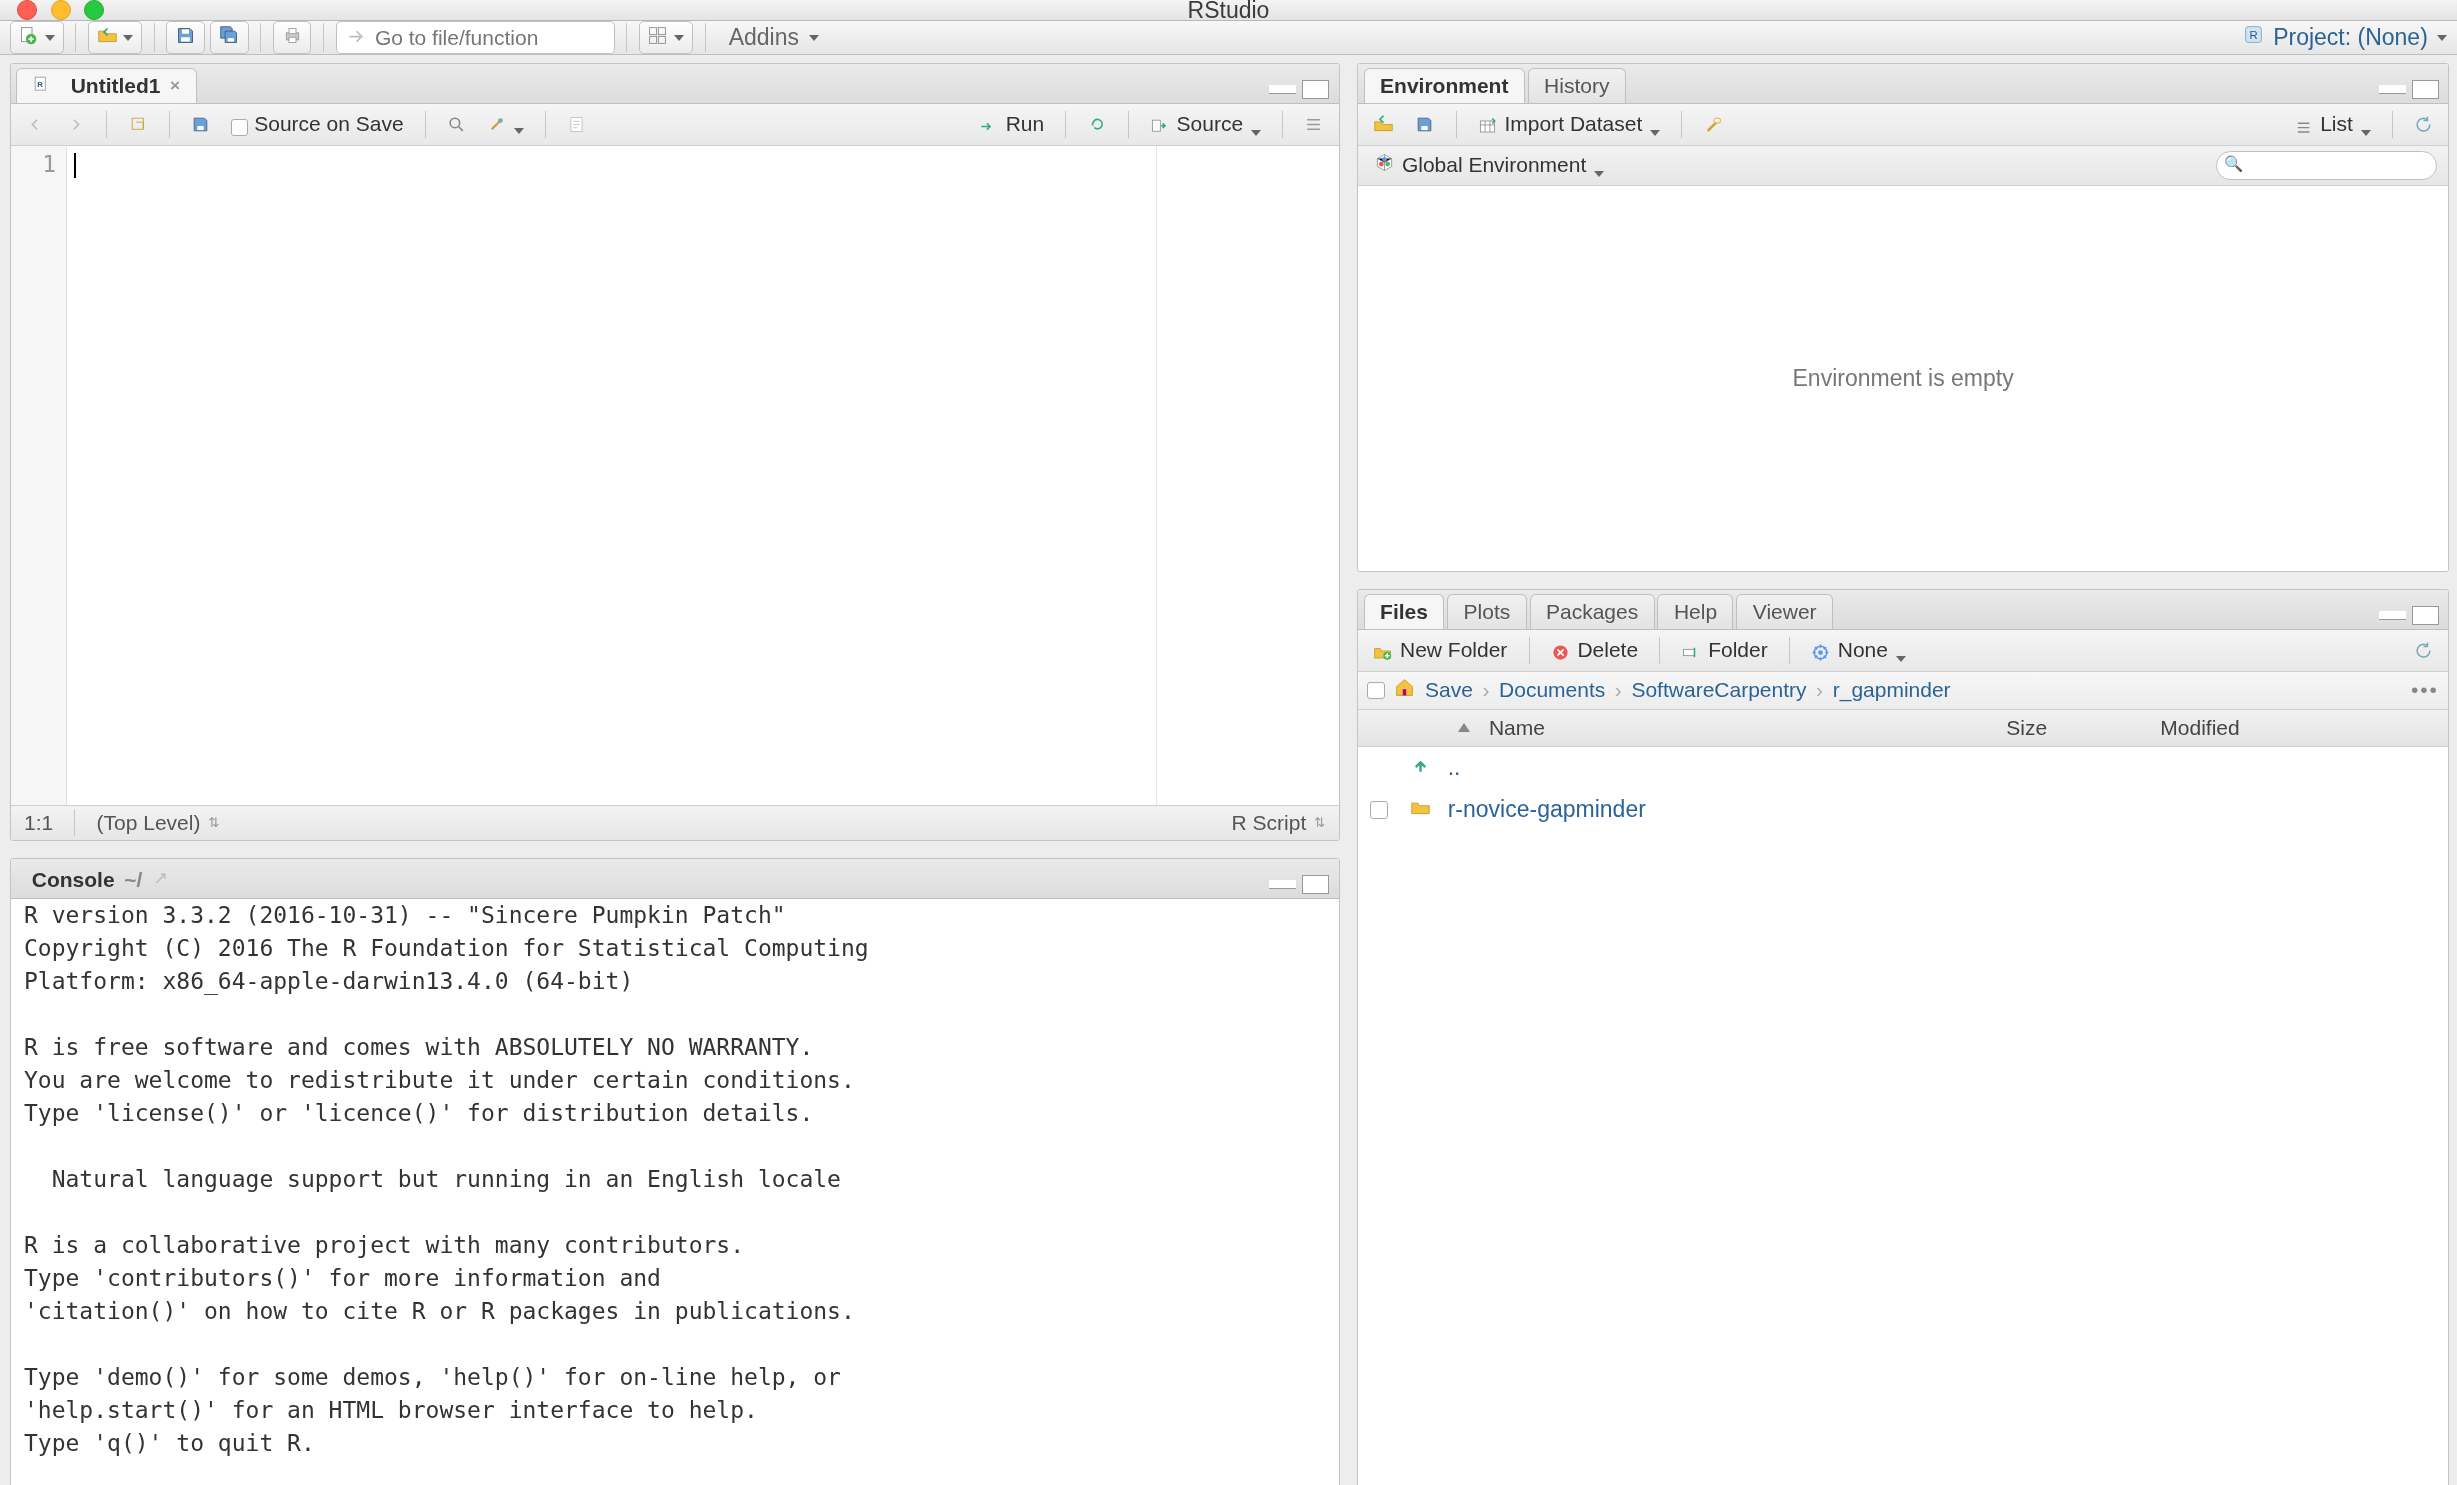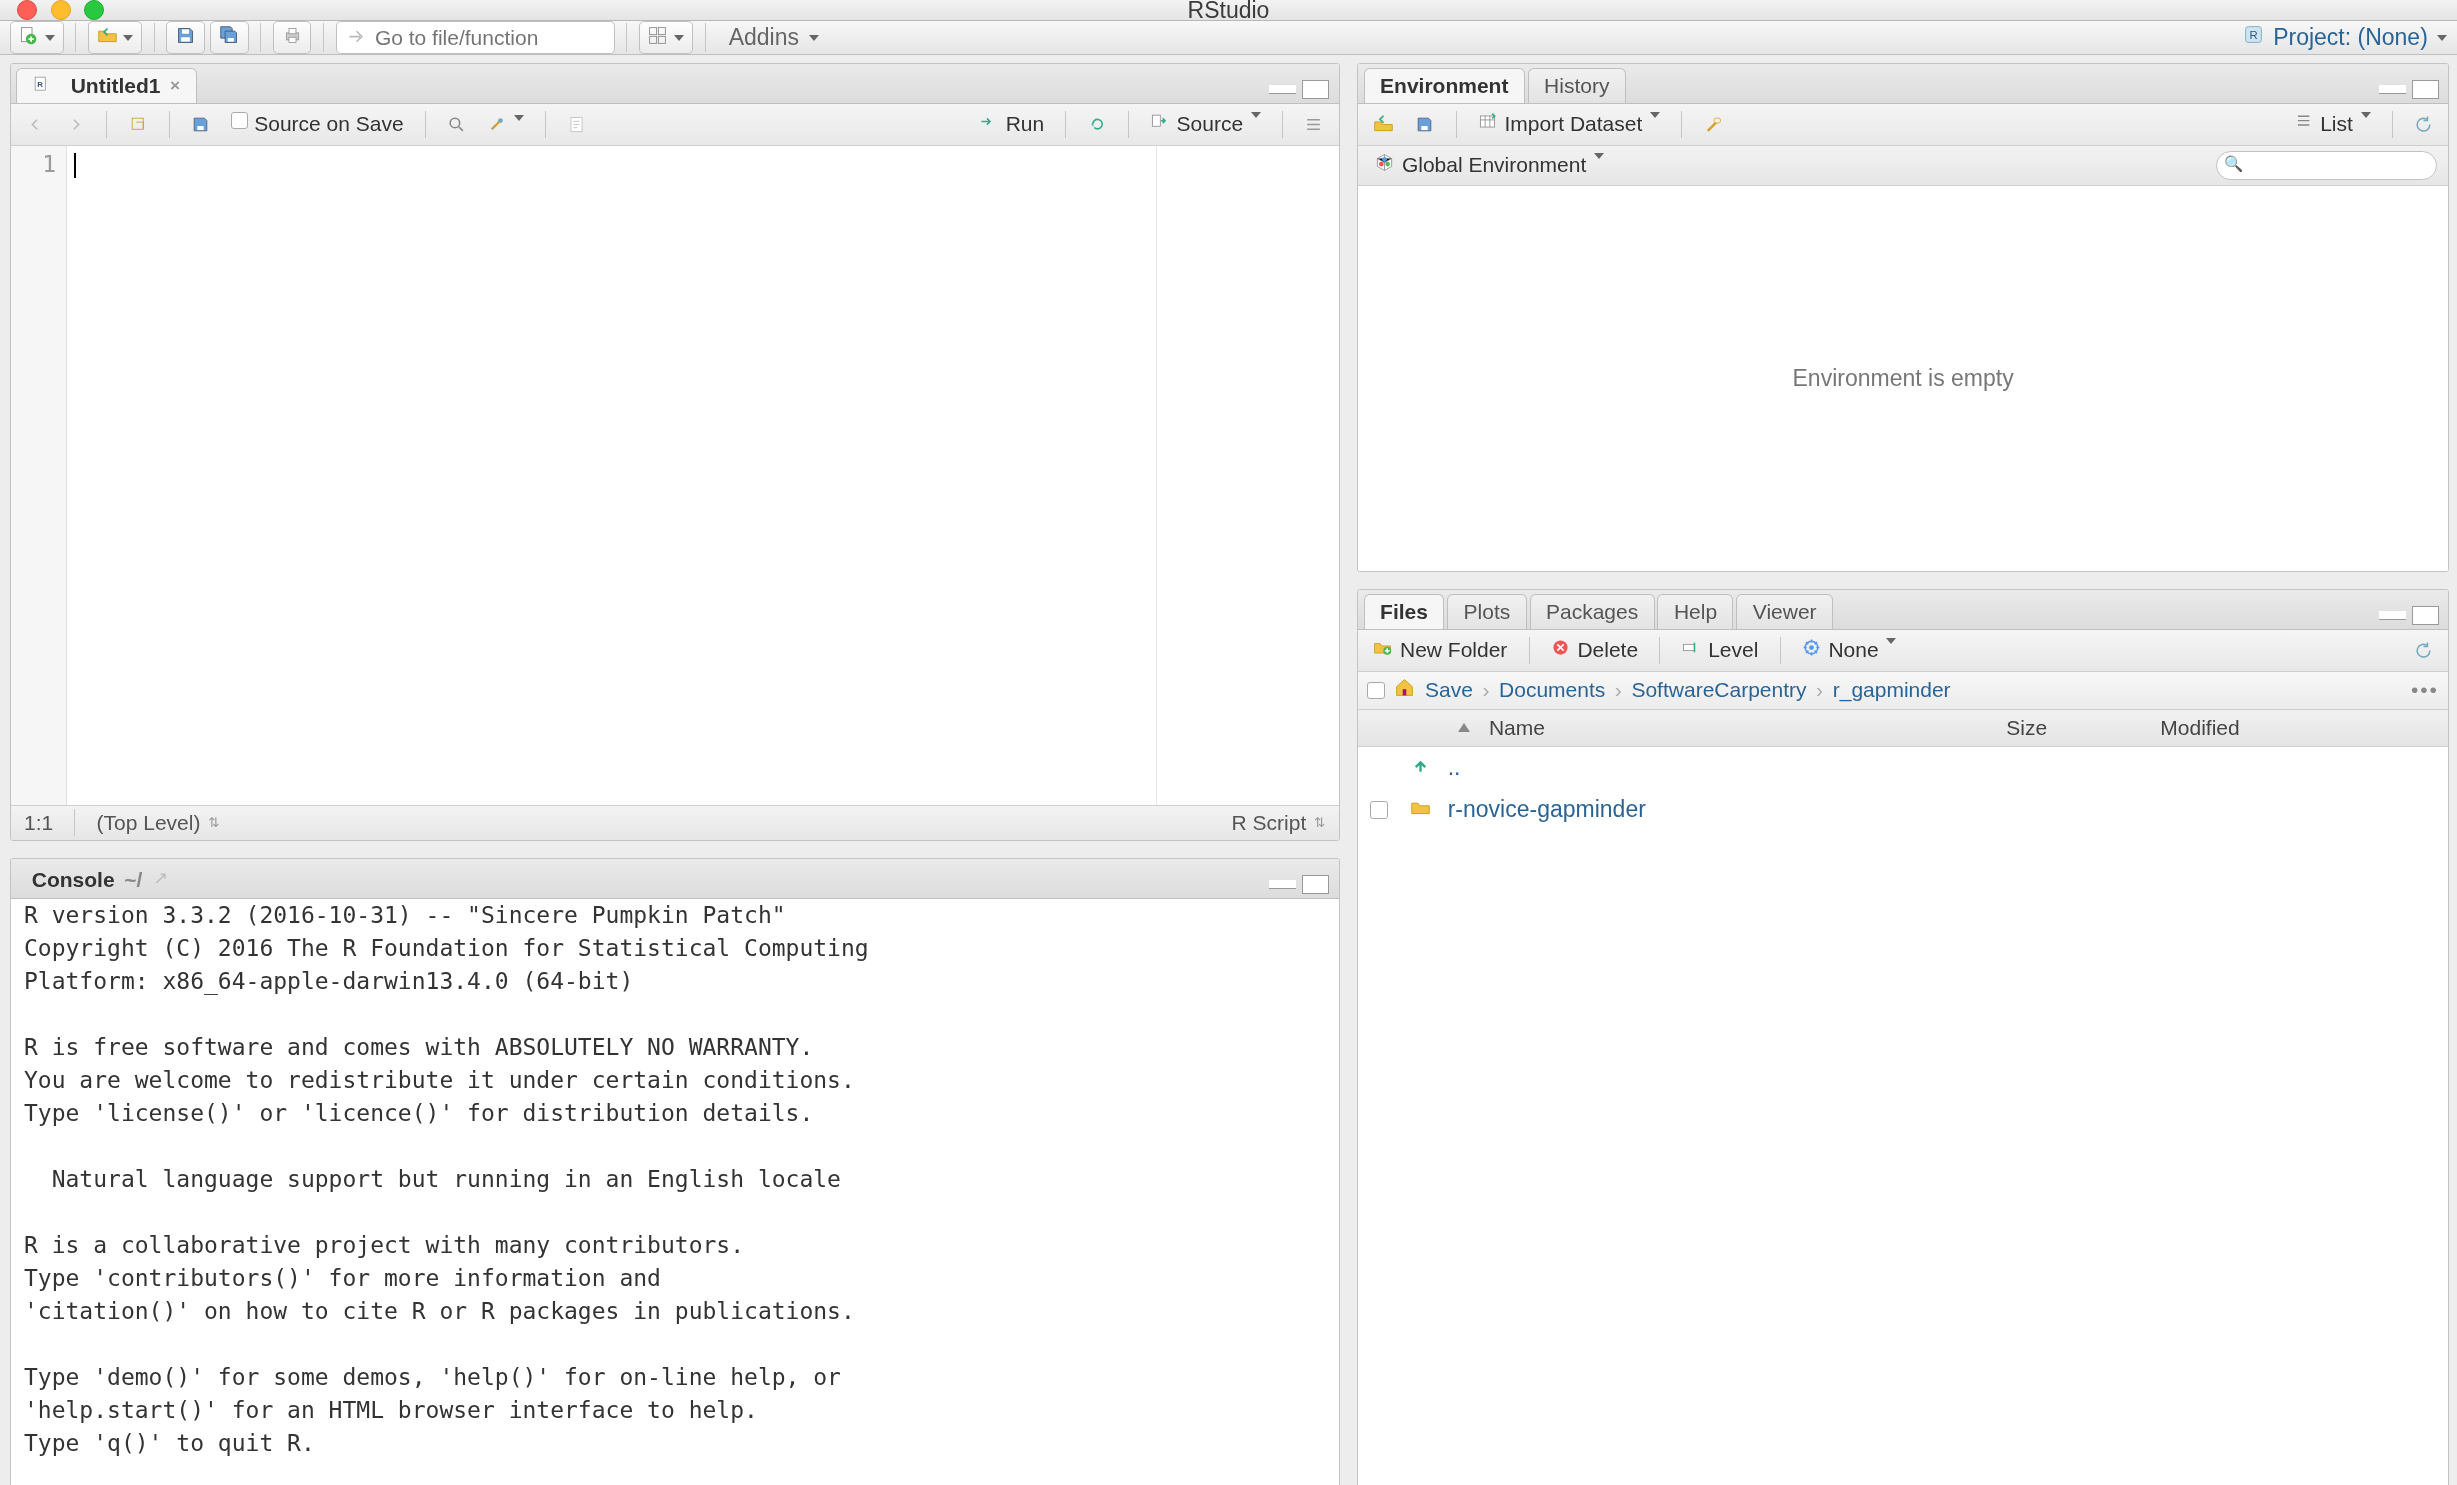--- a/index.html
+++ b/index.html
@@ -145,21 +145,21 @@
 }
 
 .pane-toolbar {
   height: 42px;
   background: linear-gradient(#f5f5f5, #e8e8e8);
   border-bottom: 1px solid #cfcfcf;
   display: flex; align-items: center;
   padding: 0 9.6px; gap: 9.6px;
 }
 .mini-btn {
-  display: inline-flex; align-items: flex-start; gap: 7.7px;
+  display: inline-flex; align-items: flex-end; gap: 7.7px;
   padding: 1.9px 5.8px;
   cursor: pointer;
   font-size: 21px;
 }
 .mini-sep { width: 1px; height: 27px; background: #c6c6c6; margin: 0 5.8px; }
 
 .editor-body {
   flex: 1; display: flex; background: #fff;
 }
 .gutter {
@@ -656,21 +656,21 @@
               <path d="M8 8l8 8M16 8l-8 8" stroke="#fff" stroke-width="2"></path>
             </svg>
           <span>Delete</span>
         </span>
         <span class="mini-sep"></span>
         <span class="mini-btn">
           <svg width="19" height="19" viewBox="0 0 24 24">
               <rect x="3" y="8" width="14" height="8" fill="#fff" stroke="#888"></rect>
               <path d="M17 6v12" stroke="#3a8" stroke-width="2"></path>
             </svg>
-          <span>Level</span>
+          <span>Folder</span>
         </span>
         <span class="mini-sep"></span>
         <span class="mini-btn">
           <svg width="19" height="19" viewBox="0 0 24 24">
               <circle cx="12" cy="12" r="8" fill="none" stroke="#59e" stroke-width="2"></circle>
               <circle cx="12" cy="12" r="3" fill="#59e"></circle>
               <path d="M12 2v4M12 18v4M2 12h4M18 12h4M5 5l3 3M16 16l3 3M19 5l-3 3M8 16l-3 3" stroke="#59e" stroke-width="2"></path>
             </svg>
           <span>None</span>
           <span class="caret"></span>

